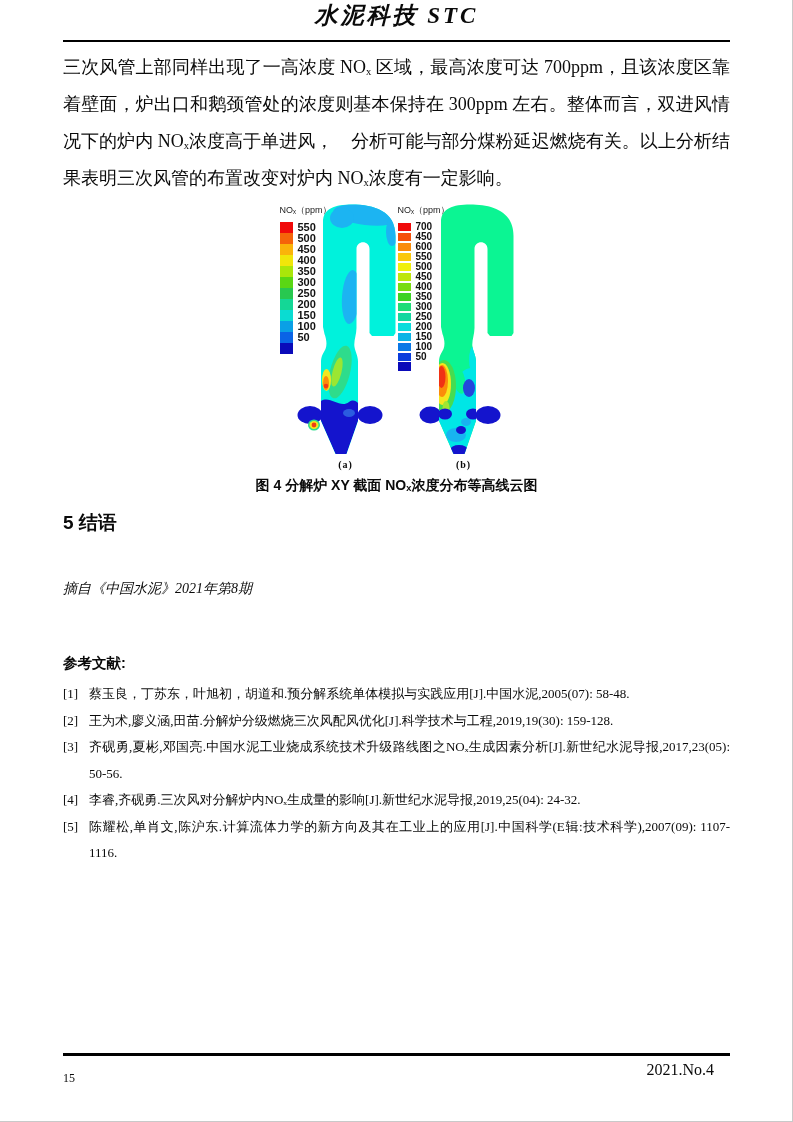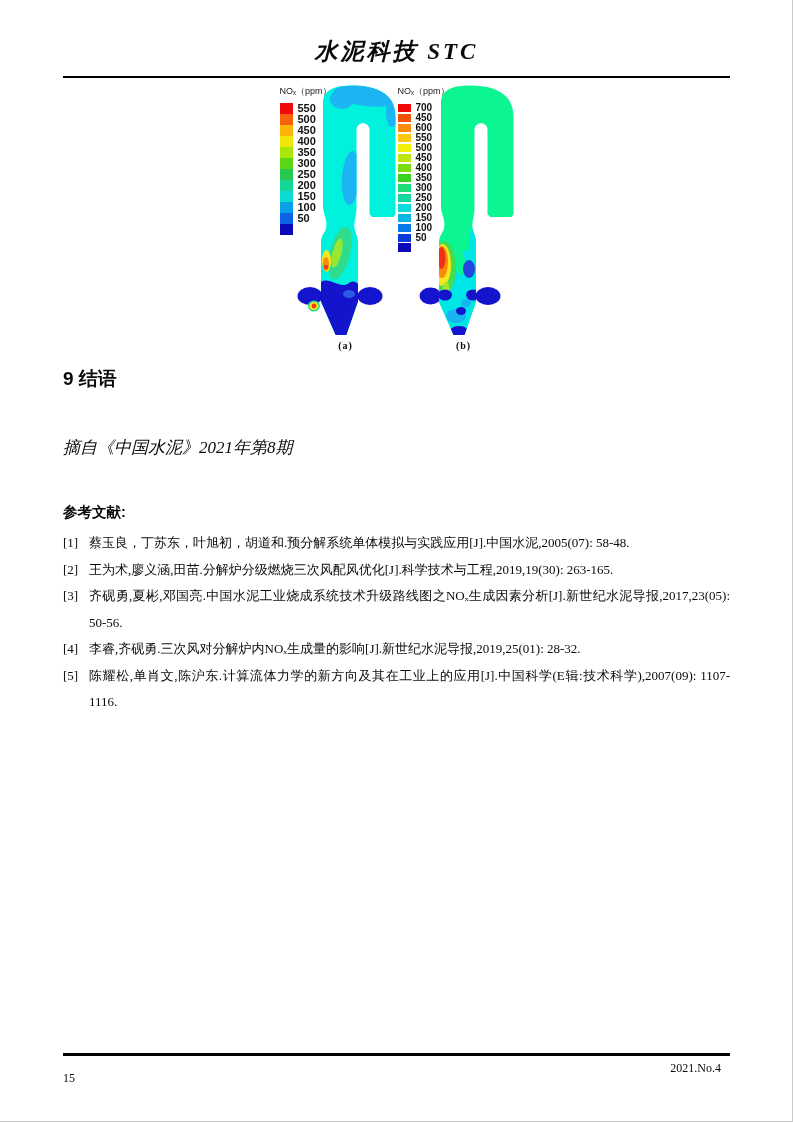--- a/index.html
+++ b/index.html
@@ -4,21 +4,21 @@
 <style>
   html,body{margin:0;padding:0;background:#e8e8e8;}
   .page{
     width:793px;height:1122px;background:#ffffff;position:relative;
     margin:0 auto;overflow:hidden;
     font-family:"Liberation Serif","DejaVu Serif",serif;color:#0a0a0a;
     box-shadow:inset -1px -1px 0 #c9c9c9;
   }
   .content{margin:0 63px;width:667px;}
   .journal-title{
-    text-align:center;padding-top:36px;font-size:23px;font-weight:bold;font-style:italic;
+    text-align:center;font-size:23px;font-weight:bold;font-style:italic;
     letter-spacing:3px;
   }
   .head-rule{border-bottom:2.5px solid #000;margin-top:9px;}
   .para{
     font-size:18px;line-height:37px;text-align:justify;margin:0;
   }
   .para-intro{margin-top:7px;}
   .para-conclusion{margin-top:8px;text-indent:2em;}
   
   .figure-row{display:flex;justify-content:center;align-items:flex-start;margin-top:5px;}
@@ -38,45 +38,46 @@
   .cb.cb-b{margin-left:2px;}
   .plot-label{font-weight:bold;font-size:10px;margin-top:1px;letter-spacing:1px;}
   .fig-caption{
     text-align:center;font-weight:bold;font-size:14px;margin-top:7px;
     font-family:"Liberation Sans","DejaVu Sans",sans-serif;
   }
   .section-heading{
     font-size:19px;font-weight:bold;margin:15px 0 0 0;
     font-family:"Liberation Sans","DejaVu Sans",sans-serif;
   }
-  .source-note{font-style:italic;font-size:17px;margin-top:44px;}
+  .source-note{font-style:italic;font-size:14px;margin-top:44px;}
   .refs-heading{
-    font-weight:bold;font-size:14.5px;margin-top:44px;
+    font-weight:bold;font-size:14.5px;margin-top:56px;
     font-family:"Liberation Sans","DejaVu Sans",sans-serif;
   }
   .refs{margin-top:8px;font-size:13px;line-height:26.5px;}
   .ref-row{display:flex;}
   .ref-num{width:26px;flex:none;}
   .ref-text{flex:1;text-align:justify;}
   .footer{
     position:absolute;left:63px;width:667px;top:1053px;
     border-top:3px solid #000;
   }
   .footer-inner{position:relative;text-align:left;font-size:12px;padding-top:15px;}
-  .issue{position:absolute;right:9px;top:5px;font-size:12px;}
+  .issue{position:absolute;right:16px;top:5px;font-size:16px;}
 </style>
 </head>
 <body>
 
 <div class="page">
   <div class="content">
 
     <div class="journal-title">水泥科技 STC</div>
     <div class="head-rule"></div>
 
+    <p class="para para-intro">三次风管上部同样出现了一高浓度 NOₓ 区域，最高浓度可达 700ppm，且该浓度区靠着壁面，炉出口和鹅颈管处的浓度则基本保持在 300ppm 左右。整体而言，双进风情况下的炉内 NOₓ浓度高于单进风，　分析可能与部分煤粉延迟燃烧有关。以上分析结果表明三次风管的布置改变对炉内 NOₓ浓度有一定影响。</p>
 
     <div class="figure-row">
 
       <div class="cb cb-a">
         <div class="cb-title">NOₓ（ppm）</div>
         <div>
             <div class="cb-row">
               <span class="cb-cell" style="background: rgb(240, 10, 10);"></span>
               <span class="cb-label">550</span>
             </div>
@@ -256,43 +257,44 @@
             <ellipse cx="31" cy="212" rx="7" ry="5.5" fill="#1414CD"></ellipse>
             <ellipse cx="59" cy="212" rx="7" ry="5.5" fill="#1414CD"></ellipse>
             <ellipse cx="47" cy="228" rx="5" ry="4" fill="#1414CD"></ellipse>
             <ellipse cx="45" cy="248" rx="9" ry="5" fill="#1414CD"></ellipse>
           </g>
         </svg>
         <div class="plot-label">(b)</div>
       </div>
     </div>
 
-
-    <h2 class="section-heading">9 结语</h2>
+    <div class="fig-caption">图 4 分解炉 XY 截面 NOₓ浓度分布等高线云图</div>
+
+    <h2 class="section-heading">5 结语</h2>
 
 
     <div class="source-note">摘自《中国水泥》2021年第8期</div>
 
     <div class="refs-heading">参考文献:</div>
     <div class="refs">
         <div class="ref-row">
           <span class="ref-num">[1]</span>
           <span class="ref-text">蔡玉良，丁苏东，叶旭初，胡道和.预分解系统单体模拟与实践应用[J].中国水泥,2005(07): 58-48.</span>
         </div>
         <div class="ref-row">
           <span class="ref-num">[2]</span>
-          <span class="ref-text">王为术,廖义涵,田苗.分解炉分级燃烧三次风配风优化[J].科学技术与工程,2019,19(30): 263-165.</span>
+          <span class="ref-text">王为术,廖义涵,田苗.分解炉分级燃烧三次风配风优化[J].科学技术与工程,2019,19(30): 159-128.</span>
         </div>
         <div class="ref-row">
           <span class="ref-num">[3]</span>
           <span class="ref-text">齐砚勇,夏彬,邓国亮.中国水泥工业烧成系统技术升级路线图之NOₓ生成因素分析[J].新世纪水泥导报,2017,23(05): 50-56.</span>
         </div>
         <div class="ref-row">
           <span class="ref-num">[4]</span>
-          <span class="ref-text">李睿,齐砚勇.三次风对分解炉内NOₓ生成量的影响[J].新世纪水泥导报,2019,25(01): 28-32.</span>
+          <span class="ref-text">李睿,齐砚勇.三次风对分解炉内NOₓ生成量的影响[J].新世纪水泥导报,2019,25(04): 24-32.</span>
         </div>
         <div class="ref-row">
           <span class="ref-num">[5]</span>
           <span class="ref-text">陈耀松,单肖文,陈沪东.计算流体力学的新方向及其在工业上的应用[J].中国科学(E辑:技术科学),2007(09): 1107-1116.</span>
         </div>
       </div>
   </div>
 
   <div class="footer">
     <div class="footer-inner">

